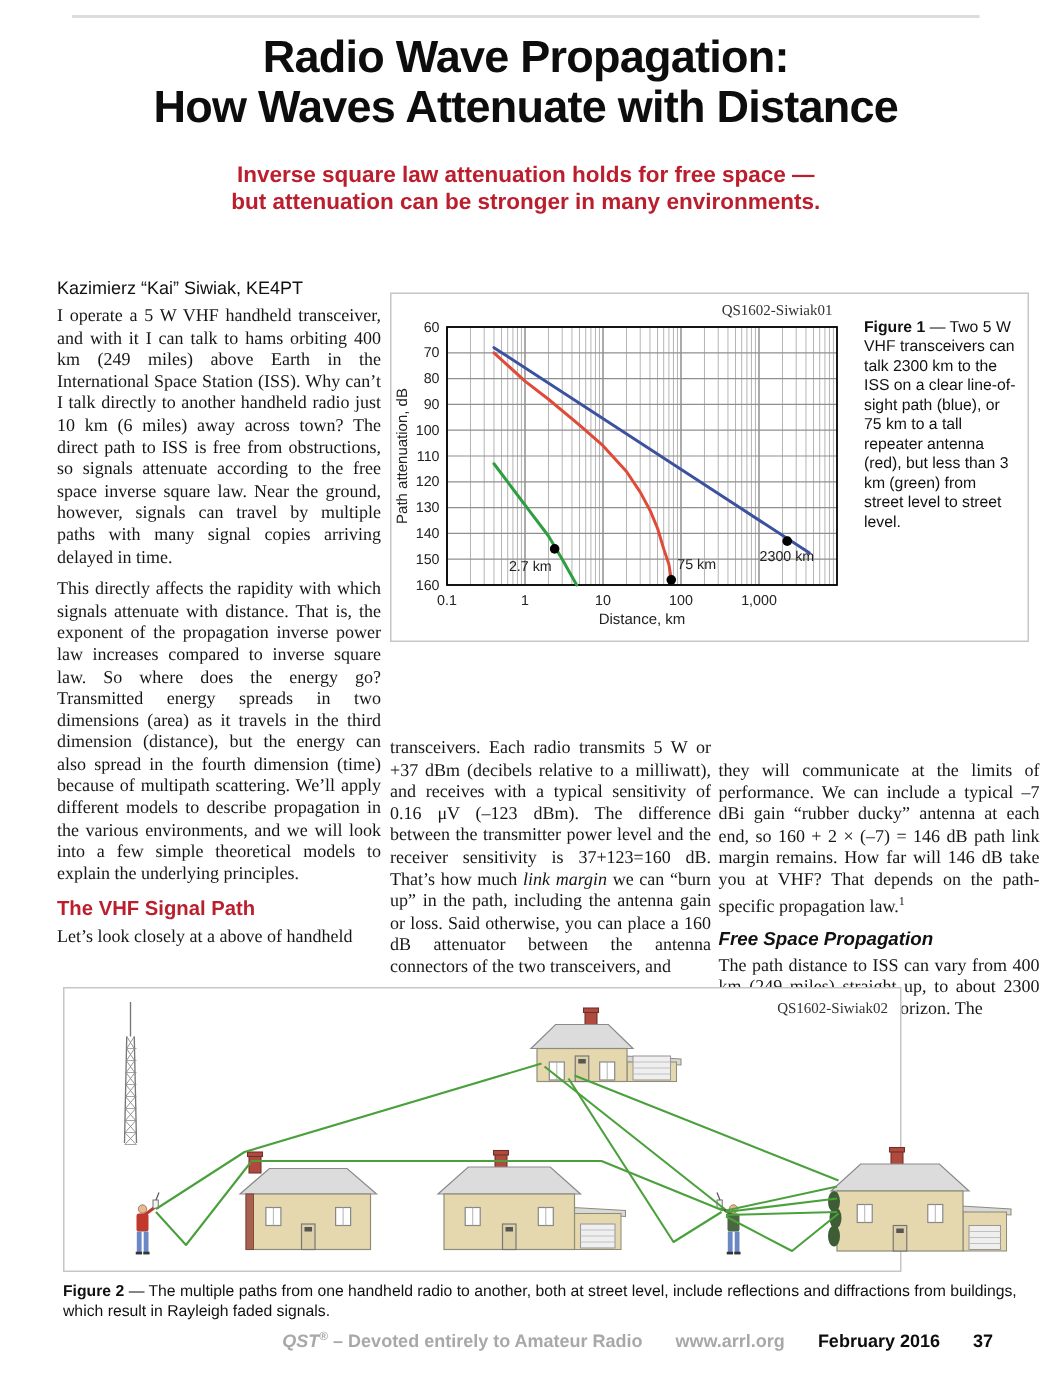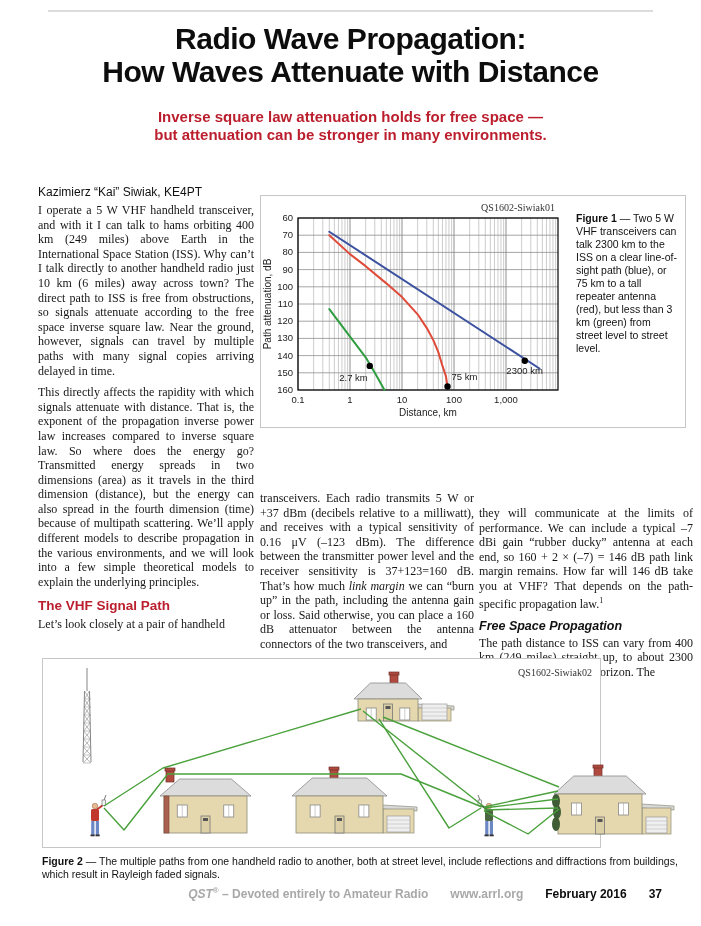--- a/index.html
+++ b/index.html
@@ -56,21 +56,21 @@
     <span>Inverse square law attenuation holds for free space —</span><br>
     <span>but attenuation can be stronger in many environments.</span>
   </div>
 
   <div class="byline">Kazimierz “Kai” Siwiak, KE4PT</div>
 
   <div class="col col1">
     <p>I operate a 5 W VHF handheld transceiver, and with it I can talk to hams orbiting 400 km (249 miles) above Earth in the International Space Station (ISS). Why can’t I talk directly to another handheld radio just 10 km (6 miles) away across town? The direct path to ISS is free from obstructions, so signals attenuate according to the free space inverse square law. Near the ground, however, signals can travel by multiple paths with many signal copies arriving delayed in time.</p>
     <p>This directly affects the rapidity with which signals attenuate with distance. That is, the exponent of the propagation inverse power law increases compared to inverse square law. So where does the energy go? Transmitted energy spreads in two dimensions (area) as it travels in the third dimension (distance), but the energy can also spread in the fourth dimension (time) because of multipath scattering. We’ll apply different models to describe propagation in the various environments, and we will look into a few simple theoretical models to explain the underlying principles.</p>
     <h3 class="red-head">The VHF Signal Path</h3>
-    <p>Let’s look closely at a pair of handheld</p>
+    <p>Let’s look closely at a above of handheld</p>
   </div>
 
   <div class="figbox fig1-box">
     <svg id="fig1-chart" width="312" height="226" viewBox="0 0 312 226">
         <line x1="37" y1="22" x2="37" y2="194" stroke="#8f8f8f" stroke-width="1"></line>
         <line x1="52.653559774527025" y1="22" x2="52.653559774527025" y2="194" stroke="#ababab" stroke-width="0.6"></line>
         <line x1="61.810305245422455" y1="22" x2="61.810305245422455" y2="194" stroke="#ababab" stroke-width="0.6"></line>
         <line x1="68.30711954905405" y1="22" x2="68.30711954905405" y2="194" stroke="#ababab" stroke-width="0.6"></line>
         <line x1="73.34644022547297" y1="22" x2="73.34644022547297" y2="194" stroke="#ababab" stroke-width="0.6"></line>
         <line x1="77.46386501994948" y1="22" x2="77.46386501994948" y2="194" stroke="#ababab" stroke-width="0.6"></line>

